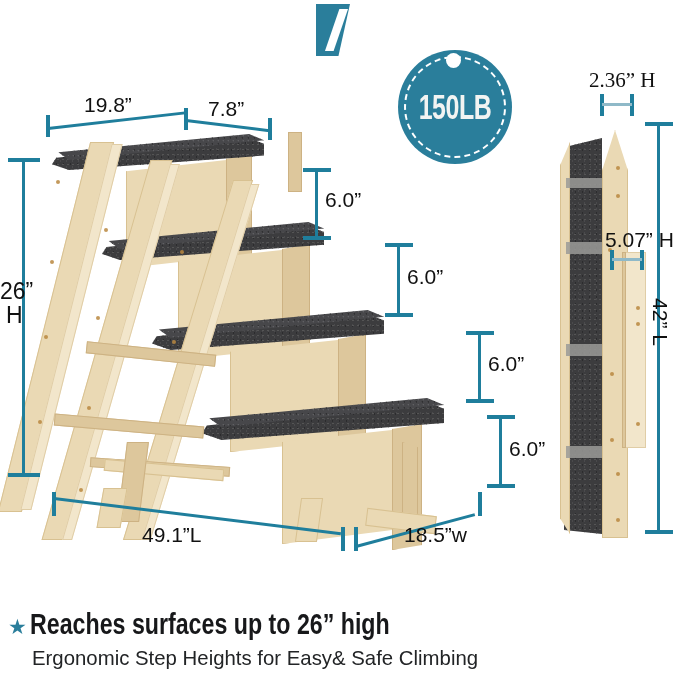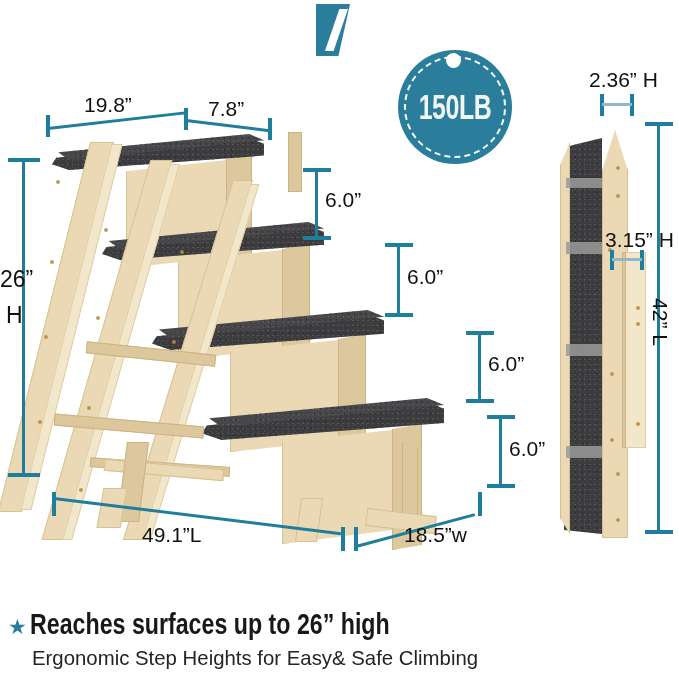--- a/index.html
+++ b/index.html
@@ -266,21 +266,21 @@
   <div class="tick-v" style="left:46px;top:115px;height:22px;"></div>
   <div class="tick-v" style="left:184px;top:108px;height:22px;"></div>
   <div class="tick-v" style="left:268px;top:118px;height:22px;"></div>
 
   <div class="line-rot" style="left:48px;top:127px;width:138px;transform:rotate(-6.5deg);"></div>
   <div class="line-rot" style="left:186px;top:119px;width:84px;transform:rotate(7deg);"></div>
 
   <div class="tick-h" style="left:8px;top:158px;width:32px;"></div>
   <div class="tick-h" style="left:8px;top:473px;width:32px;"></div>
   <div class="line-v" style="left:22px;top:158px;height:318px;"></div>
-  <div class="dim-label" style="left:0px;top:266px;font-size:23px;">26”</div>
+  <div class="dim-label" style="left:0px;top:278px;font-size:23px;">26”</div>
   <div class="dim-label" style="left:6px;top:302px;font-size:23px;">H</div>
 
   <div class="tick-h" style="left:303px;top:168px;width:28px;"></div>
   <div class="tick-h" style="left:303px;top:236px;width:28px;"></div>
   <div class="line-v" style="left:315px;top:168px;height:70px;"></div>
   <div class="dim-label" style="left:325px;top:188px;">6.0”</div>
 
   <div class="tick-h" style="left:385px;top:243px;width:28px;"></div>
   <div class="tick-h" style="left:385px;top:313px;width:28px;"></div>
   <div class="line-v" style="left:397px;top:243px;height:72px;"></div>
@@ -299,26 +299,26 @@
   <div class="tick-v" style="left:52px;top:492px;height:24px;"></div>
   <div class="tick-v" style="left:341px;top:527px;height:24px;"></div>
   <div class="line-rot" style="left:54px;top:497px;width:289px;transform:rotate(7deg);"></div>
   <div class="dim-label" style="left:142px;top:523px;">49.1”L</div>
 
   <div class="tick-v" style="left:354px;top:527px;height:24px;"></div>
   <div class="tick-v" style="left:478px;top:492px;height:24px;"></div>
   <div class="line-rot" style="left:356px;top:545px;width:123px;transform:rotate(-15deg);"></div>
   <div class="dim-label" style="left:404px;top:523px;">18.5”w</div>
 
-  <div class="dim-label" style="left:589px;top:68px;">2.36” H</div>
+  <div class="dim-label" style="left:589px;top:68px;font-family:Liberation Serif, serif;">2.36” H</div>
   <div class="tick-v" style="left:600px;top:94px;height:22px;"></div>
   <div class="tick-v" style="left:630px;top:94px;height:22px;"></div>
   <div class="line-h" style="left:602px;top:103px;width:30px;background:#8fb9c8;"></div>
 
-  <div class="dim-label" style="left:605px;top:228px;">3.15” H</div>
+  <div class="dim-label" style="left:605px;top:228px;">5.07” H</div>
   <div class="tick-v" style="left:610px;top:250px;height:20px;"></div>
   <div class="tick-v" style="left:640px;top:250px;height:20px;"></div>
   <div class="line-h" style="left:612px;top:258px;width:30px;background:#8fb9c8;"></div>
 
   <div class="tick-h" style="left:645px;top:122px;width:28px;"></div>
   <div class="tick-h" style="left:645px;top:530px;width:28px;"></div>
   <div class="line-v" style="left:657px;top:122px;height:410px;"></div>
   <div class="rot-label" style="left:634px;top:310px;width:52px;text-align:center;">42” L</div>
 
   <div class="star">★</div>

